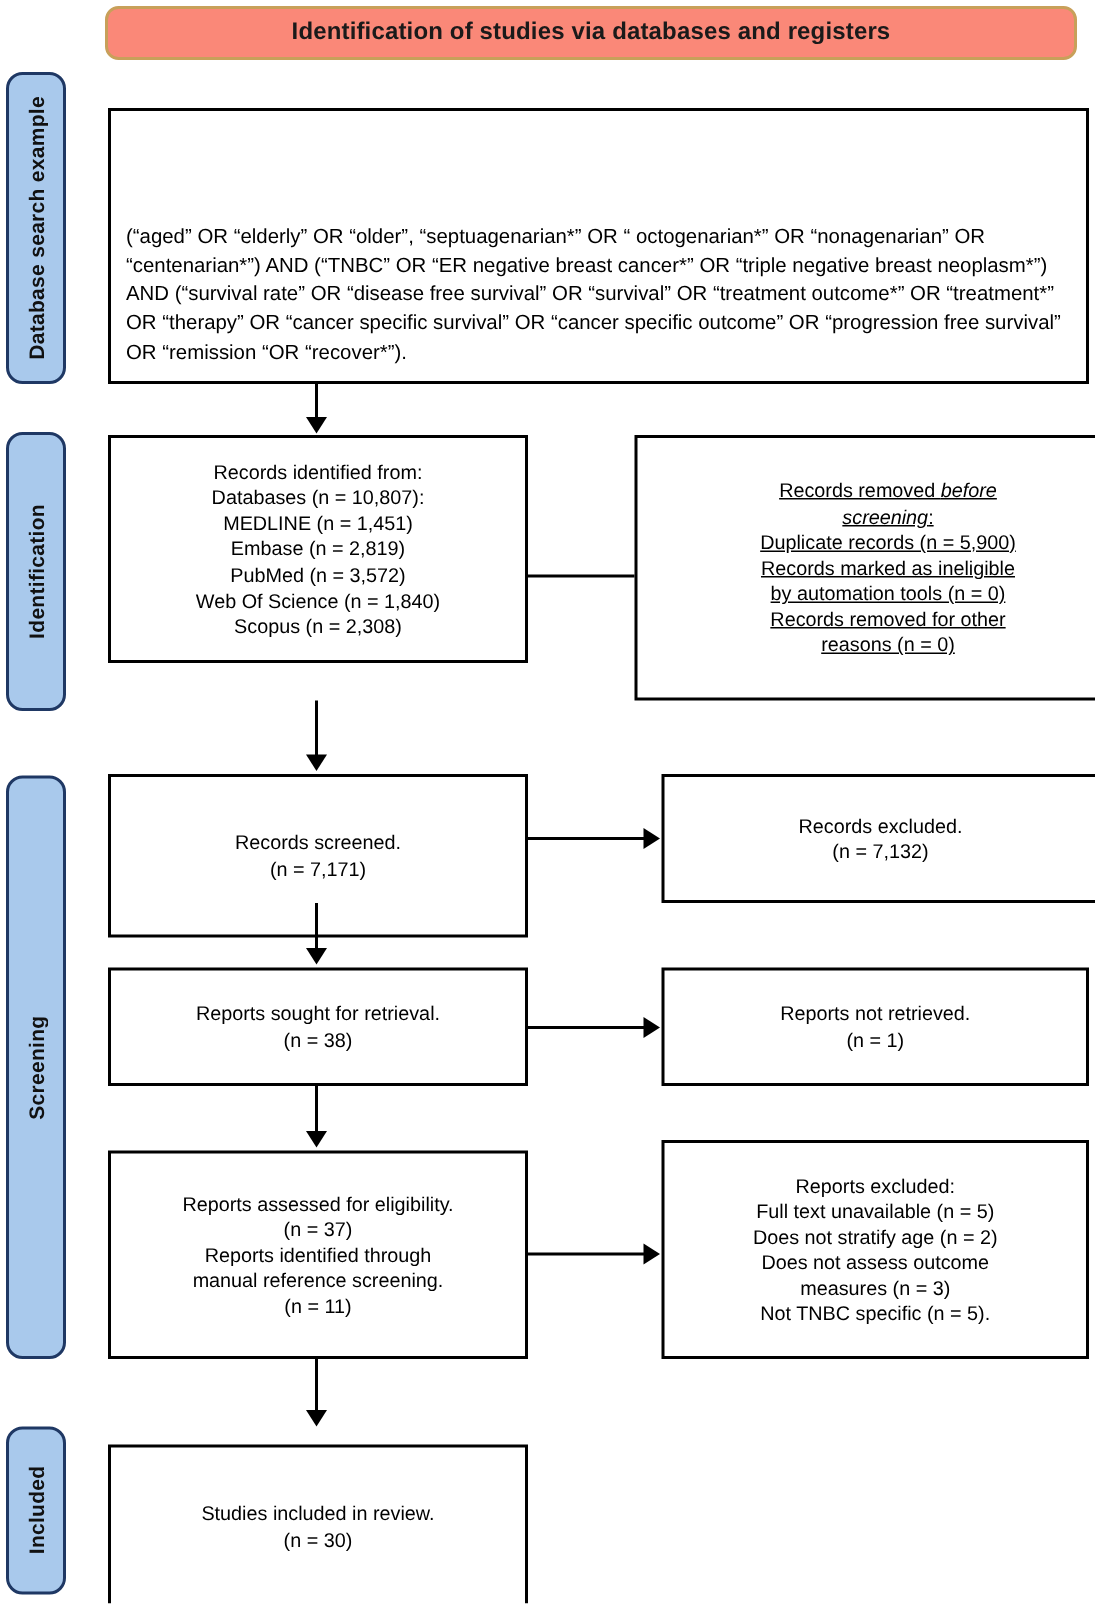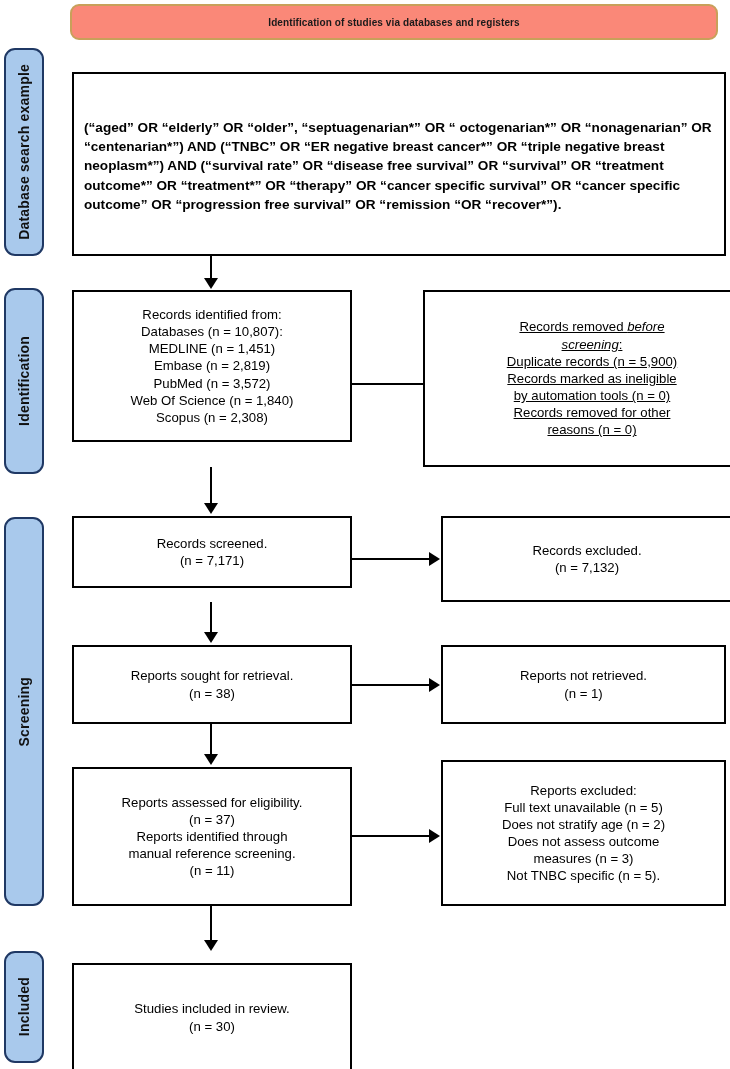--- a/index.html
+++ b/index.html
@@ -28,21 +28,21 @@
     height: 36px;
     background: #FA8878;
     border: 2px solid #C8A05A;
     border-radius: 9px;
     display: flex;
     align-items: center;
     justify-content: center;
     box-sizing: border-box;
   }
   .banner-text {
-    font-size: 10px;
+    font-size: 16px;
     font-weight: bold;
     color: #1a1a1a;
     letter-spacing: 0.1px;
     text-align: center;
   }
 
   
   .vtab {
     position: absolute;
     background: #A9C9EC;
@@ -84,23 +84,22 @@
   .fbox-inner .ital { font-style: italic; }
 
   
   .searchbox .fbox-inner {
     text-align: left;
     font-size: 13.6px;
     line-height: 1.42;
     white-space: normal;
   }
   .searchbox {
-    align-items: center;
+    align-items: flex-end;
     padding: 14px 10px 10px 10px;
-    font-weight: bold;
   }
 
   
   .vline {
     position: absolute;
     width: 2px;
     background: #000000;
   }
   .hline {
     position: absolute;
@@ -179,21 +178,21 @@
       <span class="ln">Records marked as ineligible</span>
       <span class="ln">by automation tools (n = 0)</span>
       <span class="ln">Records removed for other</span>
       <span class="ln">reasons (n = 0)</span>
     </div>
   </div>
 
   <div class="vline" style="left:210px; top:467px; height:38px;"></div>
   <div class="arrow-down" style="left:204px; top:503px;"></div>
 
-  <div class="fbox" style="left:72px; top:516px; width:280px; height:72px;">
+  <div class="fbox" style="left:72px; top:516px; width:280px; height:109px;">
     <div class="fbox-inner">
       <span class="ln">Records screened.</span>
       <span class="ln">(n = 7,171)</span>
     </div>
   </div>
 
   <div class="hline" style="left:352px; top:558px; width:78px;"></div>
   <div class="arrow-right" style="left:429px; top:552px;"></div>
 
   <div class="fbox" style="left:441px; top:516px; width:292px; height:86px;">

